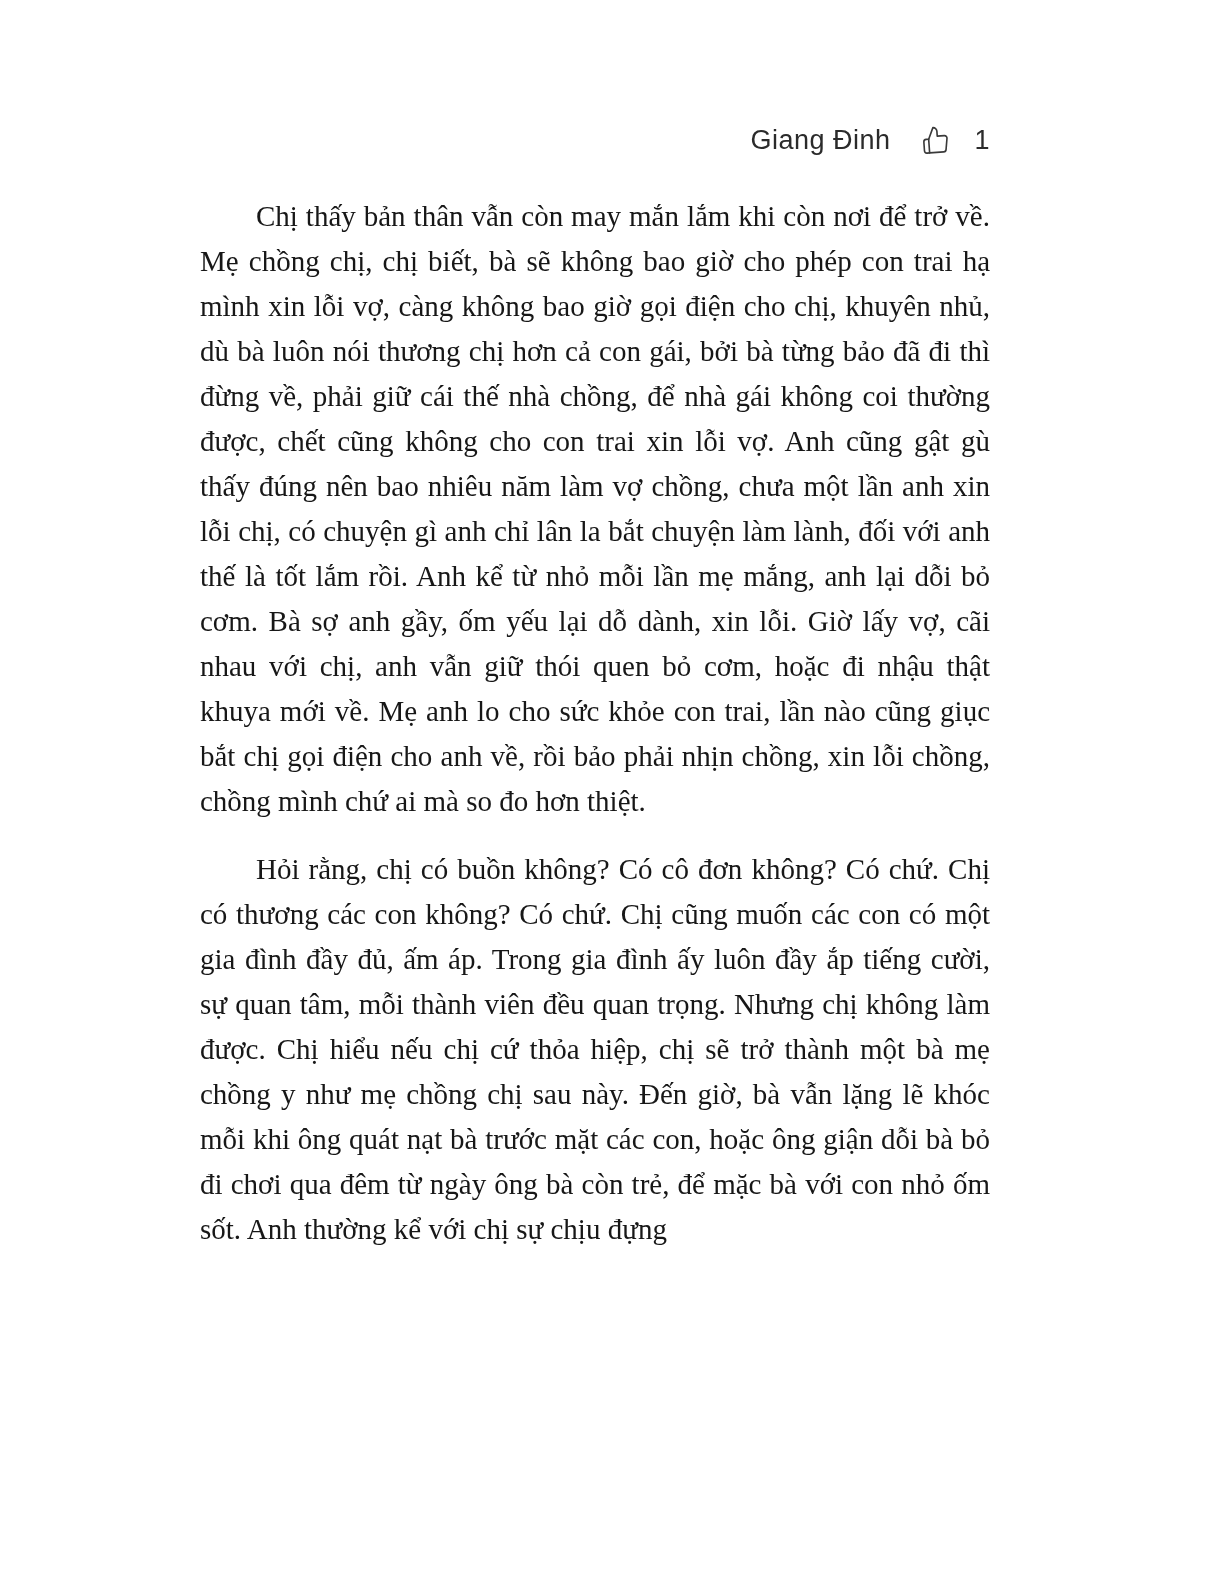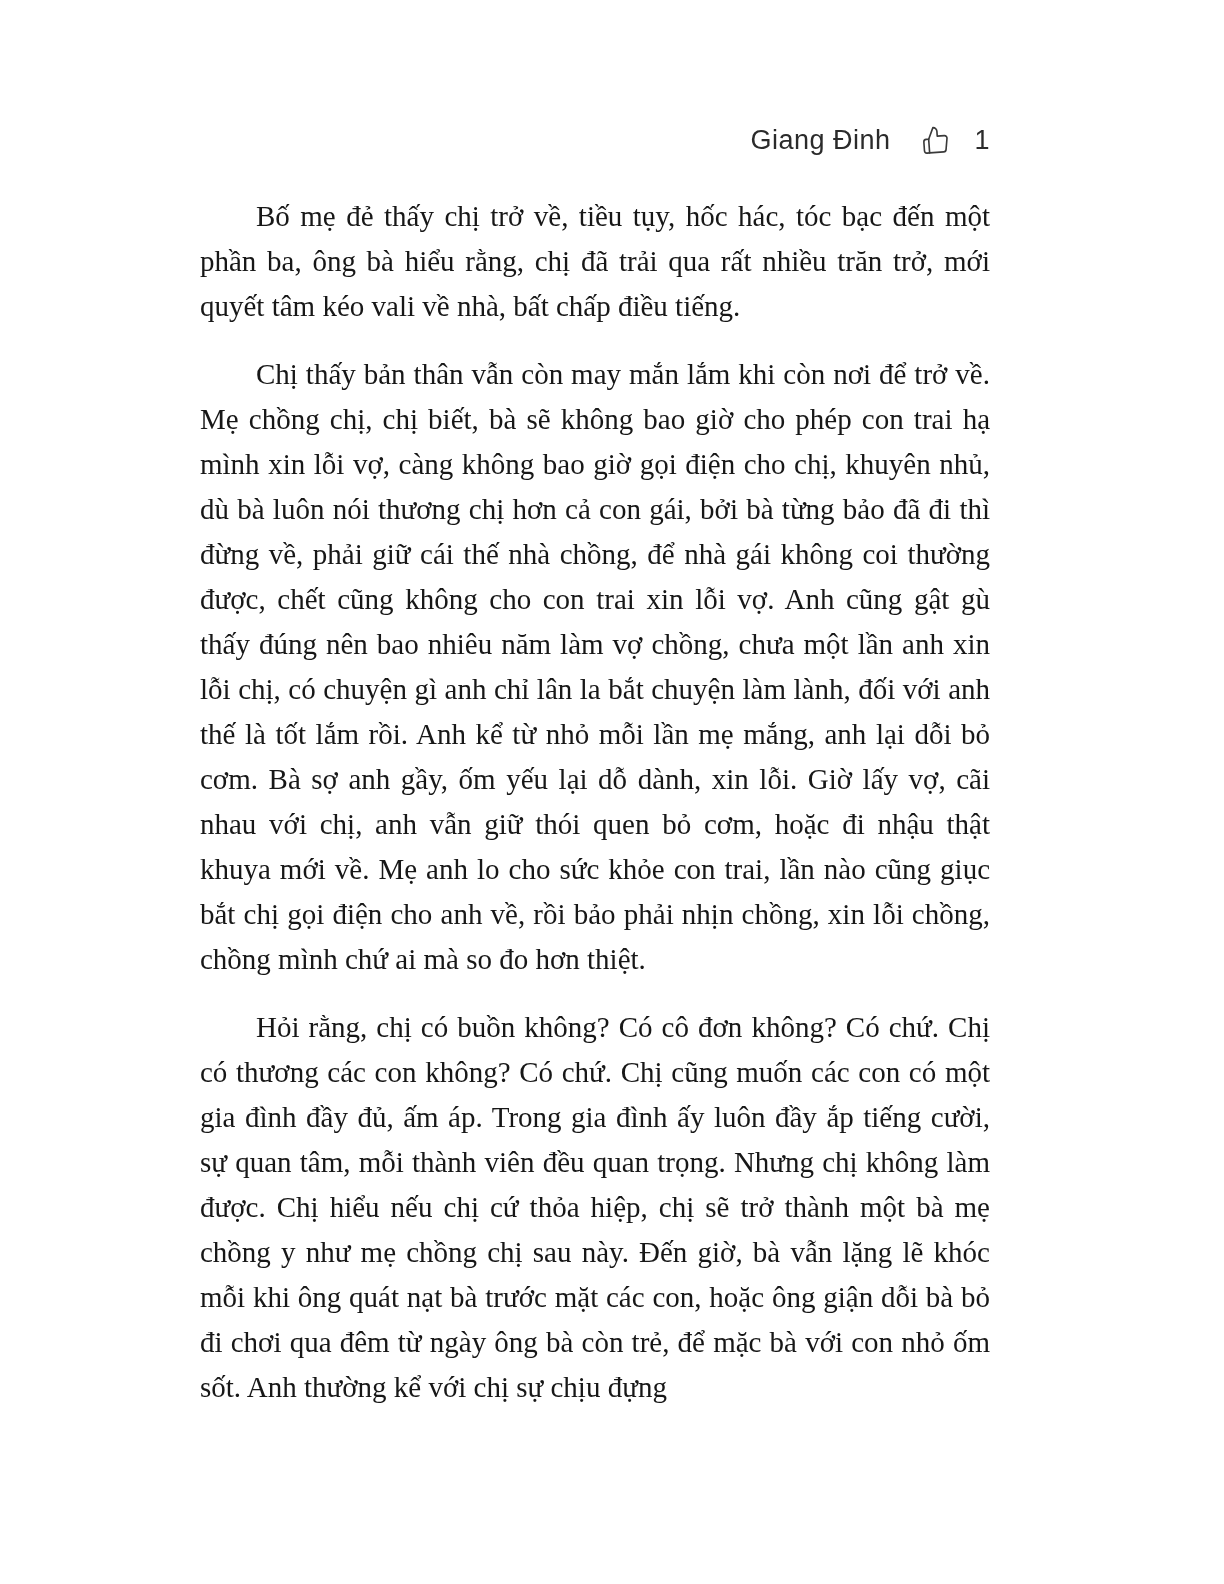--- a/index.html
+++ b/index.html
@@ -66,18 +66,17 @@
     <span class="icon">
       <svg viewBox="0 0 24 24" fill="none" stroke="#3a3a3a" stroke-width="1.3" stroke-linecap="round" stroke-linejoin="round">
         <path d="M14 9V5a3 3 0 0 0-3-3l-4 9v11h11.28a2 2 0 0 0 2-1.7l1.38-9a2 2 0 0 0-2-2.3z"></path>
         <path d="M7 22H5a2 2 0 0 1-2-2v-7a2 2 0 0 1 2-2h2"></path>
       </svg>
     </span>
     <span class="page-num">1</span>
   </div>
 
   <div class="body-text">
-    <p>Bố mẹ đẻ thấy chị trở về, tiều tụy, hốc hác, tóc bạc đến một phần ba, ông bà hiểu rằng, chị đã trải qua rất nhiều trăn trở, mới quyết tâm kéo vali về nhà, bất chấp điều tiếng.</p>
     <p>Chị thấy bản thân vẫn còn may mắn lắm khi còn nơi để trở về. Mẹ chồng chị, chị biết, bà sẽ không bao giờ cho phép con trai hạ mình xin lỗi vợ, càng không bao giờ gọi điện cho chị, khuyên nhủ, dù bà luôn nói thương chị hơn cả con gái, bởi bà từng bảo đã đi thì đừng về, phải giữ cái thế nhà chồng, để nhà gái không coi thường được, chết cũng không cho con trai xin lỗi vợ. Anh cũng gật gù thấy đúng nên bao nhiêu năm làm vợ chồng, chưa một lần anh xin lỗi chị, có chuyện gì anh chỉ lân la bắt chuyện làm lành, đối với anh thế là tốt lắm rồi. Anh kể từ nhỏ mỗi lần mẹ mắng, anh lại dỗi bỏ cơm. Bà sợ anh gầy, ốm yếu lại dỗ dành, xin lỗi. Giờ lấy vợ, cãi nhau với chị, anh vẫn giữ thói quen bỏ cơm, hoặc đi nhậu thật khuya mới về. Mẹ anh lo cho sức khỏe con trai, lần nào cũng giục bắt chị gọi điện cho anh về, rồi bảo phải nhịn chồng, xin lỗi chồng, chồng mình chứ ai mà so đo hơn thiệt.</p>
     <p>Hỏi rằng, chị có buồn không? Có cô đơn không? Có chứ. Chị có thương các con không? Có chứ. Chị cũng muốn các con có một gia đình đầy đủ, ấm áp. Trong gia đình ấy luôn đầy ắp tiếng cười, sự quan tâm, mỗi thành viên đều quan trọng. Nhưng chị không làm được. Chị hiểu nếu chị cứ thỏa hiệp, chị sẽ trở thành một bà mẹ chồng y như mẹ chồng chị sau này. Đến giờ, bà vẫn lặng lẽ khóc mỗi khi ông quát nạt bà trước mặt các con, hoặc ông giận dỗi bà bỏ đi chơi qua đêm từ ngày ông bà còn trẻ, để mặc bà với con nhỏ ốm sốt. Anh thường kể với chị sự chịu đựng</p>
   </div>
 
 </div>
 
 </body></html>

